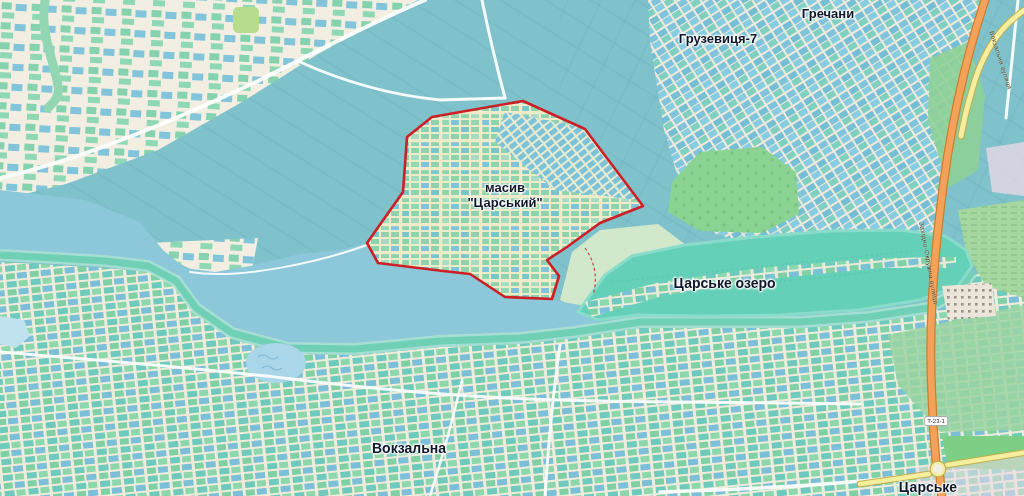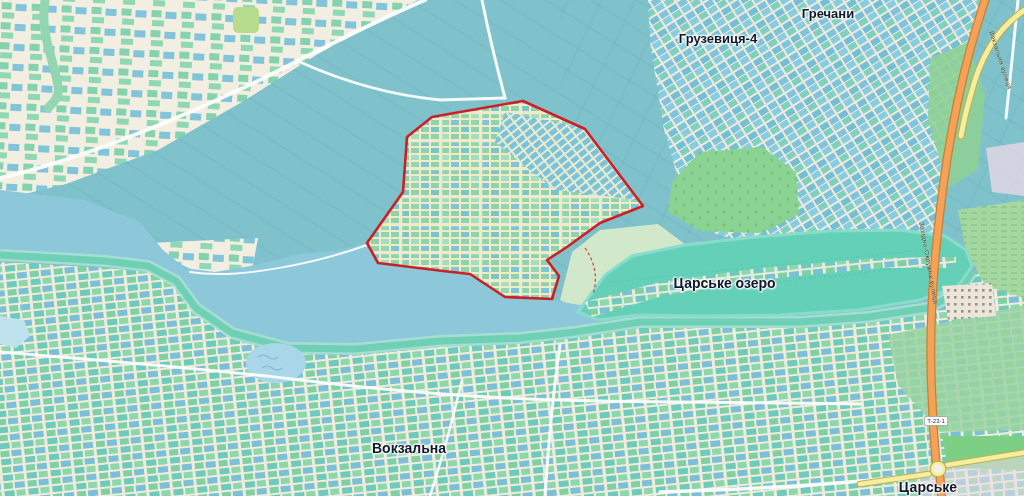--- a/index.html
+++ b/index.html
@@ -163,21 +163,25 @@
   </g>
   <circle cx="938" cy="469" r="7.5" fill="#f2efe4" stroke="#bfae4e" stroke-width="2"></circle>
   <circle cx="938" cy="469" r="6" fill="none" stroke="#f6ee9f" stroke-width="2.5"></circle>
 
   <polygon points="523,101 585,129 643,206 600,223 567,247 547,260 559,276 552,299 505,297 470,274 443,271 378,263 367,243 403,192 407,137 432,117" fill="none" stroke="#cc1f26" stroke-width="2.6" stroke-linejoin="round"></polygon>
   <path d="M585,248 C595,262 598,278 593,295" stroke="#d04040" stroke-width="1.2" stroke-dasharray="3,2.5" fill="none"></path>
 </svg>
 
 <div class="labels">
   <div class="lbl place" style="left:828px;top:13px;">Гречани</div>
-  <div class="lbl place" style="left:718px;top:38px;">Грузевиця-4</div>
+  <div class="lbl place" style="left:718px;top:38px;">Грузевиця-7</div>
+  <div class="lbl masyv" style="left:505px;top:195px;">
+    <div>масив</div>
+    <div>"Царський"</div>
+  </div>
   <div class="lbl big" style="left:713px;top:283px;padding-left:23px;">Царське озеро</div>
   <div class="lbl big" style="left:409px;top:448px;">Вокзальна</div>
   <div class="lbl big" style="left:928px;top:487px;">Царське</div>
   <div class="lbl street" style="left:929px;top:263px;transform:translate(-50%,-50%) rotate(80deg);">Західно-Окружна вулиця</div>
   <div class="lbl street" style="left:1001px;top:60px;transform:translate(-50%,-50%) rotate(72deg);">Вокзальна вулиця</div>
   <div class="badge" style="left:936px;top:421px;">Т-23-1</div>
 </div>
 </div>
 
 </body></html>

